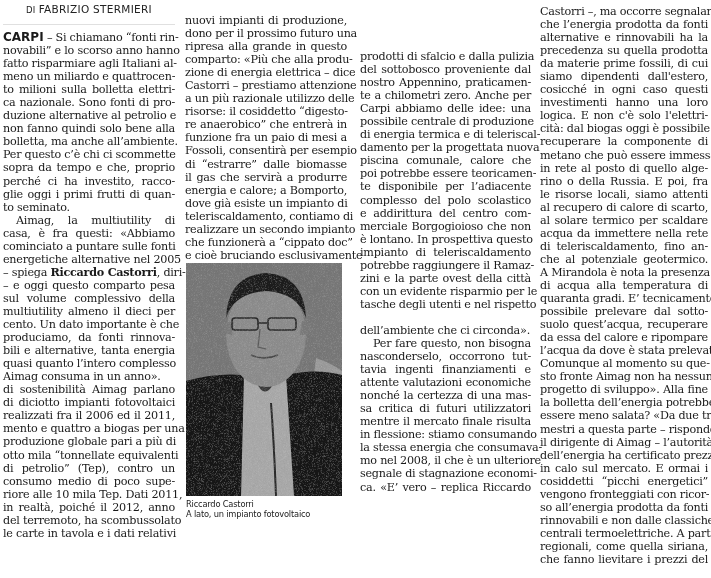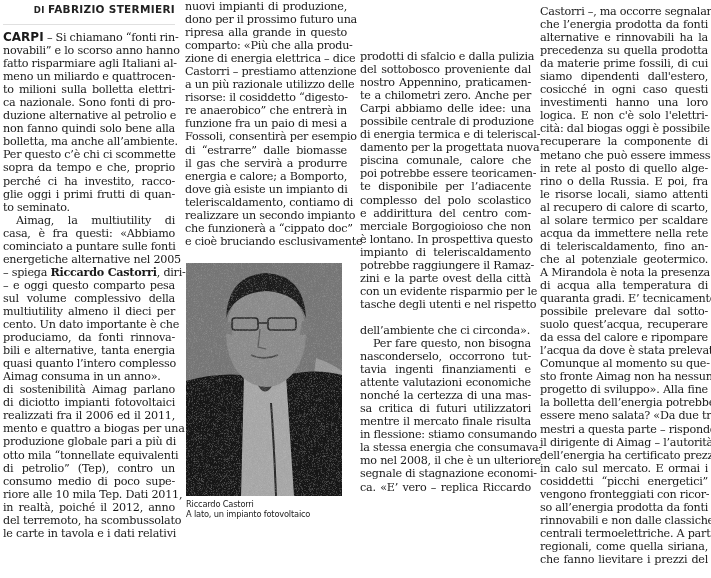--- a/index.html
+++ b/index.html
@@ -2,24 +2,24 @@
 <html><head>
 <meta charset="utf-8">
 <style>
   html, body { margin: 0; padding: 0; background: #ffffff; }
   body { width: 711px; height: 578px; overflow: hidden; position: relative; font-family: "DejaVu Serif", "Liberation Serif", serif; color: #1a1a1a; }
   .col { position: absolute; top: 0; font-size: 11.2px; line-height: 13.05px; letter-spacing: -0.25px; }
   .line { display: block; white-space: nowrap; text-align: justify; text-align-last: justify; height: 13.05px; overflow: visible; }
   .line.last { text-align-last: left; }
   .line.indent { padding-left: 13px; }
   #col1 { left: 3px; width: 172px; top: 5px; }
-  #col2 { left: 185px; width: 162px; top: 0; }
+  #col2 { left: 185px; width: 162px; top: 14px; }
   #col3 { left: 360px; width: 171px; top: 5px; margin-top: 45px; }
   #col4 { left: 540px; width: 168px; top: 5px; }
-  .byline { position: absolute; left: 3px; width: 172px; top: 3px; text-align: right; font-family: "DejaVu Sans", "Liberation Sans", sans-serif; font-size: 8.5px; font-weight: bold; letter-spacing: 0.3px; color: #222; }
+  .byline { position: absolute; left: 3px; width: 172px; top: 3px; text-align: center; font-family: "DejaVu Sans", "Liberation Sans", sans-serif; font-size: 8.5px; font-weight: normal; letter-spacing: 0.3px; color: #222; }
   .byline .sc { font-size: 10.5px; }
   .hr-top { position: absolute; left: 3px; width: 172px; top: 24px; height: 1px; background: #e0e0e0; }
   .lead { font-family: "DejaVu Sans", "Liberation Sans", sans-serif; font-weight: bold; font-size: 12px; letter-spacing: 0; }
   .bold { font-weight: bold; }
   .photo { position: absolute; left: 186px; top: 263px; width: 156px; height: 233px; background: #555; overflow: hidden; }
   .photo svg { display: block; }
   .caption { position: absolute; left: 186px; font-family: "DejaVu Sans", "Liberation Sans", sans-serif; font-size: 8.3px; color: #222; letter-spacing: -0.2px; }
   #cap1 { top: 499px; }
   #cap2 { top: 509px; }
 </style>

